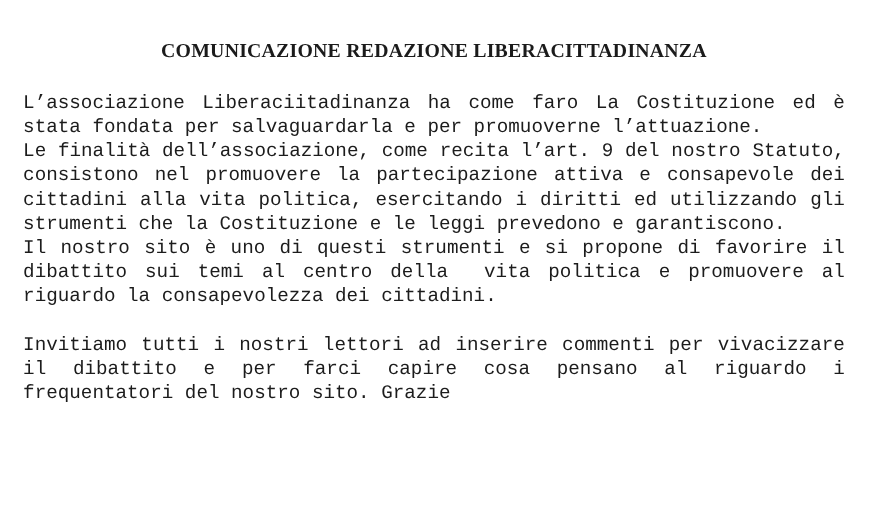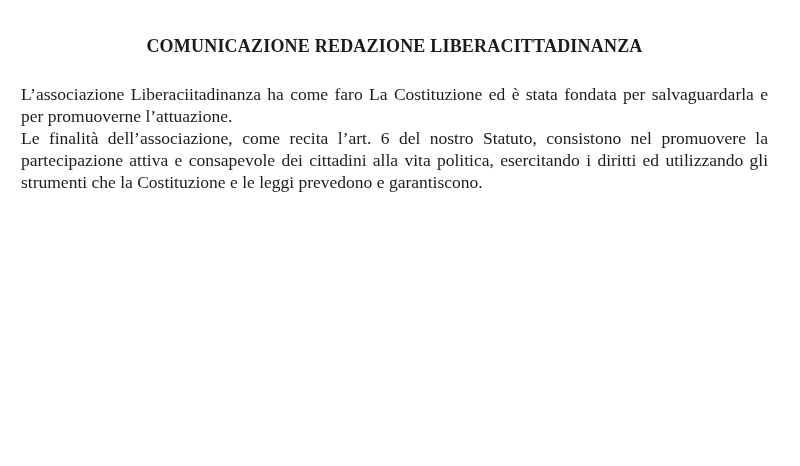--- a/index.html
+++ b/index.html
@@ -22,39 +22,44 @@
     margin: 0 0 27px 0;
     text-align: center;
     font-size: 18px;
     line-height: 20px;
     font-weight: bold;
     letter-spacing: 0.2px;
     color: #1b1b1b;
   }
   .block {
     margin: 0 0 22px 0;
+    font-family: Liberation Mono, monospace;
   }
   .para {
     margin: 0;
     font-size: 17.5px;
     line-height: 22px;
     text-align: justify;
     white-space: pre-wrap;
     color: #1c1c1c;
   }
 </style>
 </head>
 <body>
 
 <div class="page">
 
   <h1 class="doc-title">COMUNICAZIONE REDAZIONE LIBERACITTADINANZA</h1>
 
   <section class="block">
     <p class="para">L’associazione Liberaciitadinanza ha come faro La Costituzione ed è stata fondata per salvaguardarla e per promuoverne l’attuazione.</p>
-    <p class="para">Le finalità dell’associazione, come recita l’art. 6 del nostro Statuto, consistono nel promuovere la partecipazione attiva e consapevole dei cittadini alla vita politica, esercitando i diritti ed utilizzando gli strumenti che la Costituzione e le leggi prevedono e garantiscono.</p>
+    <p class="para">Le finalità dell’associazione, come recita l’art. 9 del nostro Statuto, consistono nel promuovere la partecipazione attiva e consapevole dei cittadini alla vita politica, esercitando i diritti ed utilizzando gli strumenti che la Costituzione e le leggi prevedono e garantiscono.</p>
+    <p class="para">Il nostro sito è uno di questi strumenti e si propone di favorire il dibattito sui temi al centro della  vita politica e promuovere al riguardo la consapevolezza dei cittadini.</p>
   </section>
 
   <section class="block">
   </section>
 
+  <section class="block">
+    <p class="para">Invitiamo tutti i nostri lettori ad inserire commenti per vivacizzare il dibattito e per farci capire cosa pensano al riguardo i frequentatori del nostro sito. Grazie</p>
+  </section>
 
 </div>
 
 </body></html>

